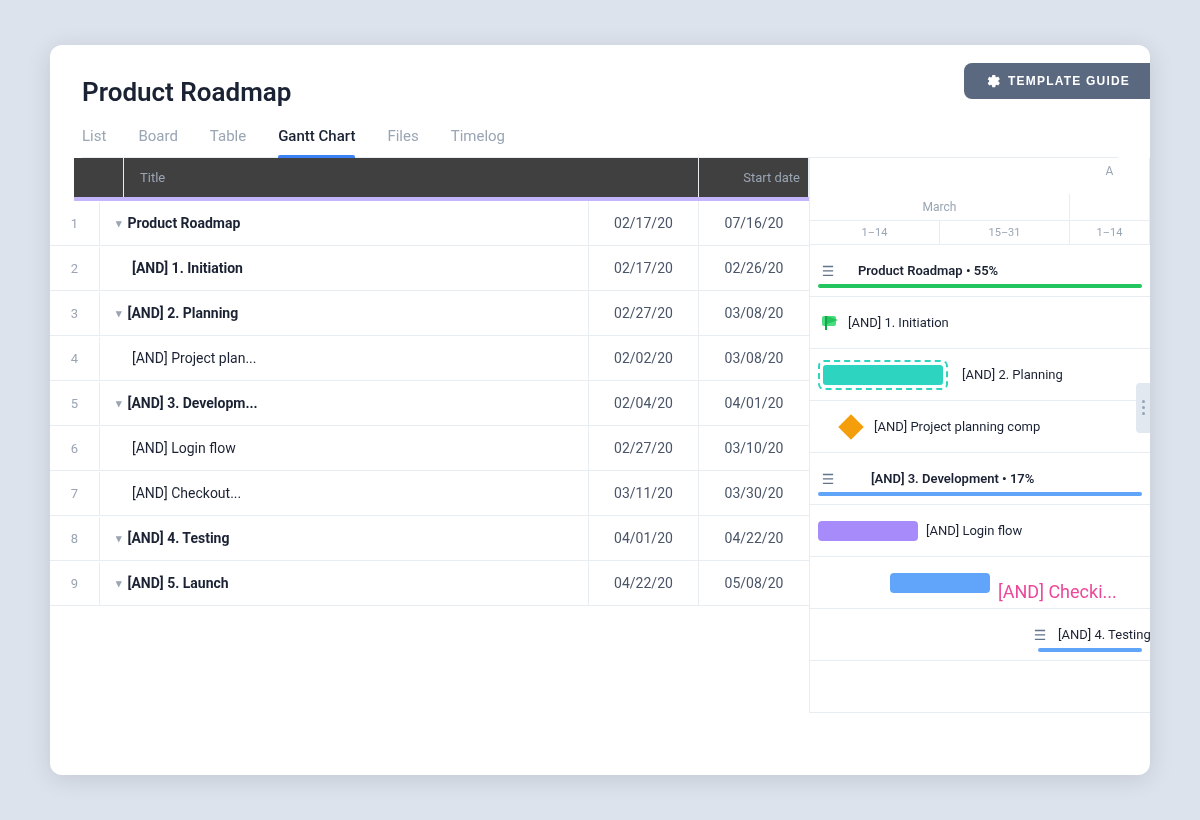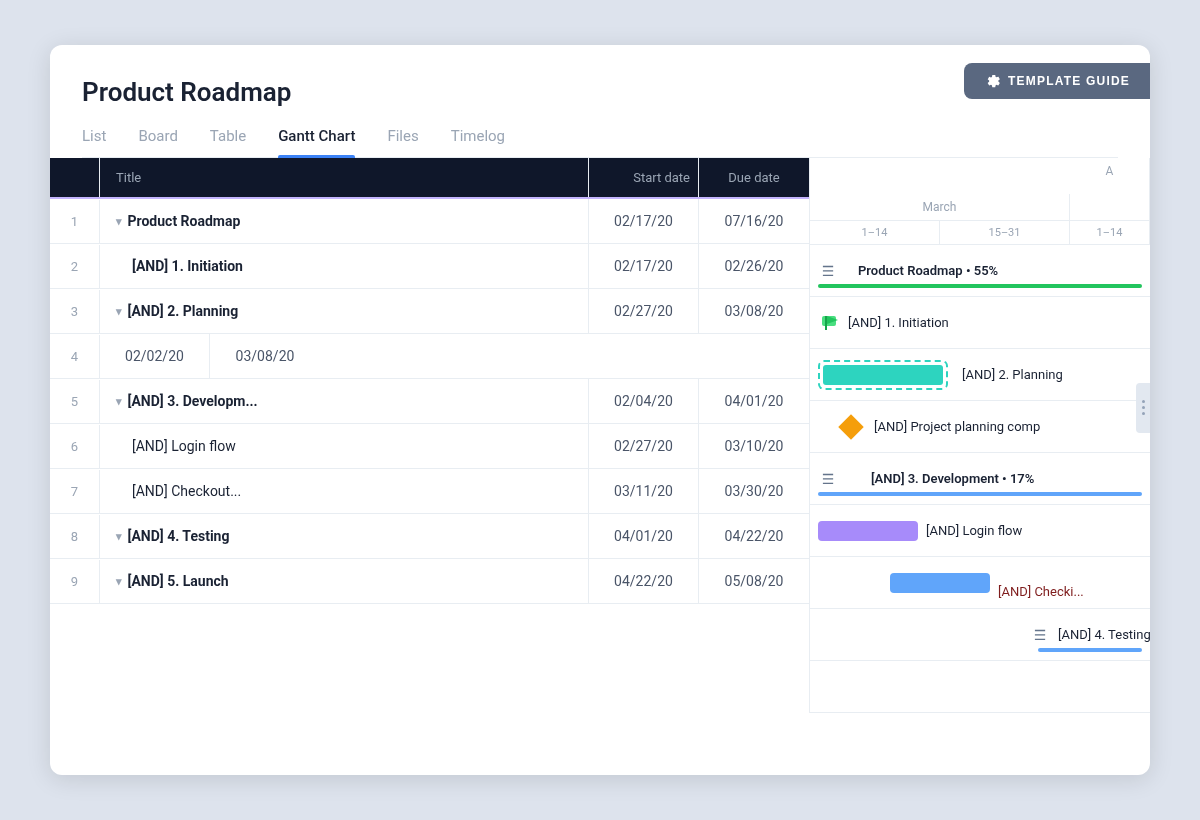--- a/index.html
+++ b/index.html
@@ -85,22 +85,23 @@
       overflow: hidden;
     }
     
     .table-section {
       width: 760px;
       flex-shrink: 0;
       border-right: 1px solid #e8edf2;
     }
     .table-header-row {
       display: flex;
-      background: #0f172a;
-      border-bottom: 2px solid #c4b5fd;
+      background: #404040;
+      border-bottom: 4px solid #c4b5fd;
+      margin-left: 24px;
     }
     .col-num {
       width: 50px;
       flex-shrink: 0;
       padding: 12px 8px;
       font-size: 13px;
       color: #9aa5b4;
       text-align: center;
       border-right: 1px solid #e8edf2;
     }
@@ -281,21 +282,20 @@
   </div>
 
   <div class="main-content">
 
     <div class="table-section">
 
       <div class="table-header-row">
         <div class="col-num"></div>
         <div class="col-title">Title</div>
         <div class="col-start">Start date</div>
-        <div class="col-due">Due date</div>
       </div>
 
       <div class="table-row">
         <div class="row-num">1</div>
         <div class="row-title bold">
           <span class="chevron-down">▾</span>
           <span>Product Roadmap</span>
         </div>
         <div class="row-start">02/17/20</div>
         <div class="row-due">07/16/20</div>
@@ -315,20 +315,23 @@
         <div class="row-title bold">
           <span class="chevron-down">▾</span>
           <span>[AND] 2. Planning</span>
         </div>
         <div class="row-start">02/27/20</div>
         <div class="row-due">03/08/20</div>
       </div>
 
       <div class="table-row">
         <div class="row-num">4</div>
+        <div class="row-title child">
+          <span>[AND] Project plan...</span>
+        </div>
         <div class="row-start">02/02/20</div>
         <div class="row-due">03/08/20</div>
       </div>
 
       <div class="table-row">
         <div class="row-num">5</div>
         <div class="row-title bold">
           <span class="chevron-down">▾</span>
           <span>[AND] 3. Developm...</span>
         </div>
@@ -426,21 +429,21 @@
           <div style="position:absolute;bottom:8px;left:0;right:0;height:4px;background:#60a5fa;border-radius:2px;margin:0 8px;"></div>
         </div>
 
         <div class="gantt-row">
           <div class="gantt-bar" style="background:#a78bfa;width:100px;"></div>
           <span style="font-size:13px;color:#1a2233;white-space:nowrap;">[AND] Login flow</span>
         </div>
 
         <div class="gantt-row" style="padding-left:80px;">
           <div class="gantt-bar" style="background:#60a5fa;width:100px;"></div>
-          <span style="font-size:13px;color:#7f1d1d;white-space:nowrap;margin-top:17px;">[AND] Checki...</span>
+          <span style="font-size:18px;color:#ec4899;white-space:nowrap;margin-top:17px;">[AND] Checki...</span>
         </div>
 
         <div class="gantt-row" style="padding-left:220px;">
           <span class="gantt-task-icon">☰</span>
           <span style="font-size:13px;color:#1a2233;white-space:nowrap;">[AND] 4. Testing</span>
           <div style="position:absolute;bottom:8px;left:220px;right:0;height:4px;background:#60a5fa;border-radius:2px;margin:0 8px;"></div>
         </div>
 
         <div class="gantt-row" style="min-height:52px;">
         </div>

